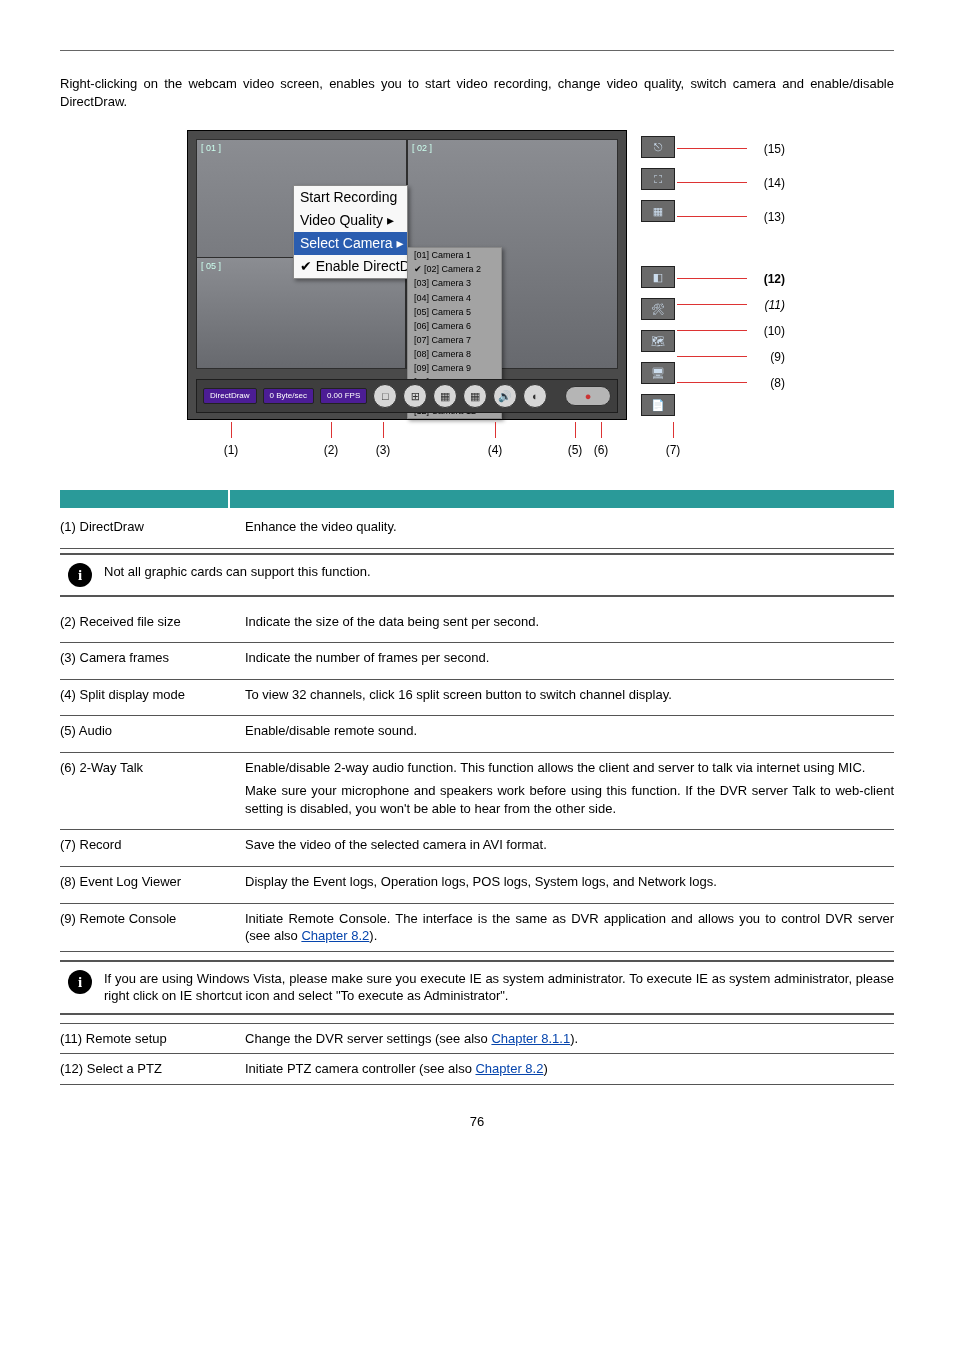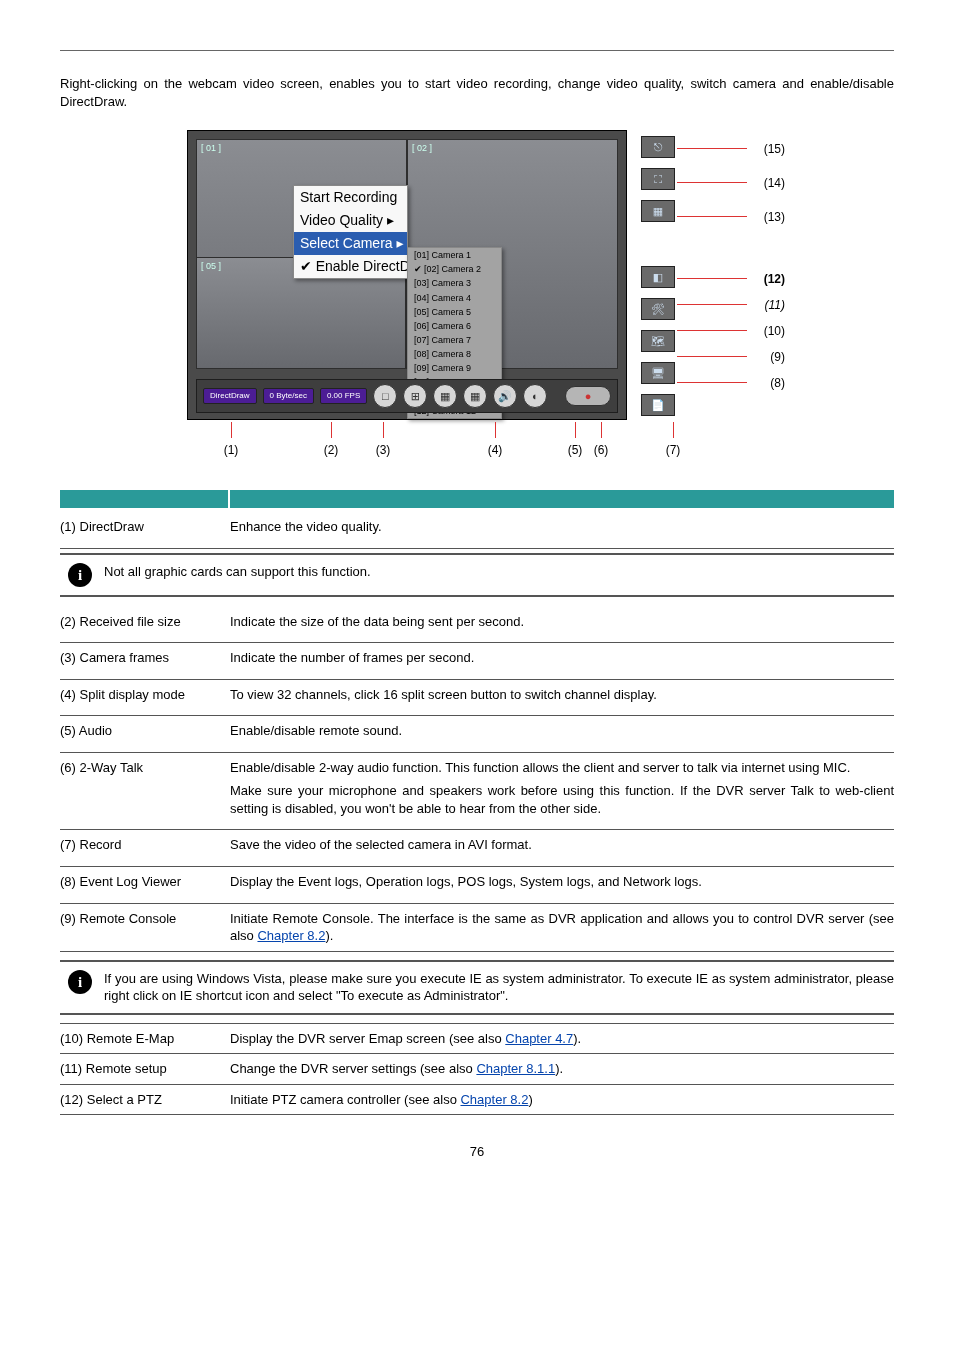--- a/index.html
+++ b/index.html
@@ -118,20 +118,21 @@
   .teal-row {
     display:flex; margin: 8px 0 4px 0;
   }
   .teal-row .c1 { width:170px; background:#2a9a99; height:18px; border-right:2px solid #fff; }
   .teal-row .c2 { flex:1; background:#2a9a99; height:18px; }
   
   .row {
     display:flex;
     border-bottom:1px solid #555;
     padding:6px 0;
+    gap:15px;
   }
   .row:last-child { border-bottom:1px solid #555; }
   .row .c1 { width:170px; padding-right:8px; }
   .row .c2 { flex:1; text-align:justify; }
   .p { margin-bottom:6px; }
   .link { color:#0645ad; text-decoration:underline; cursor:pointer; }
   
   .info {
     display:flex; align-items:flex-start;
     border-top:2px solid #555; border-bottom:2px solid #555;
@@ -335,24 +336,20 @@
   </div>
 </div>
 
 <div class="info">
   <div class="ibadge">i</div>
   <div class="txt">If you are using Windows Vista, please make sure you execute IE as system administrator. To execute IE as system administrator, please right click on IE shortcut icon and select "To execute as Administrator".</div>
 </div>
 
 <div id="block3" class="mini-table">
     <div class="row">
-      <div class="c1">(10) Remote E-Map</div>
-      <div class="c2"><span>Display the DVR server Emap screen (see also </span><span class="link">Chapter 4.7</span><span>).</span></div>
-    </div>
-    <div class="row">
       <div class="c1">(11) Remote setup</div>
       <div class="c2"><span>Change the DVR server settings (see also </span><span class="link">Chapter 8.1.1</span><span>).</span></div>
     </div>
     <div class="row">
       <div class="c1">(12) Select a PTZ</div>
       <div class="c2"><span>Initiate PTZ camera controller (see also </span><span class="link">Chapter 8.2</span><span>)</span></div>
     </div>
   </div>
 
 <div class="page-num">76</div>

